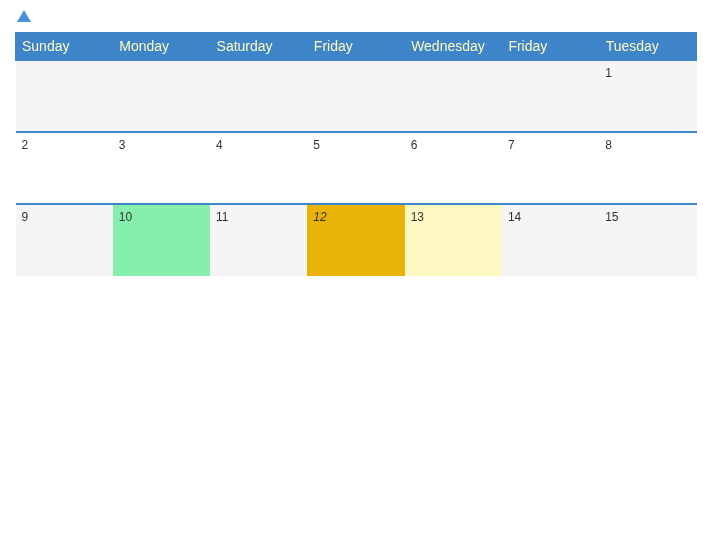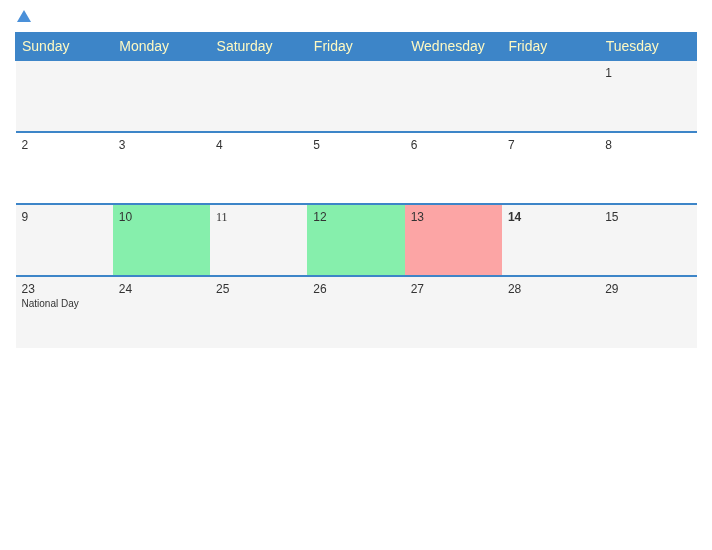--- a/index.html
+++ b/index.html
@@ -172,55 +172,31 @@
             <span class="day-number">8</span>
           </td>
         </tr>
         <tr>
           <td style="background-color: rgb(245, 245, 245);">
             <span class="day-number">9</span>
           </td>
           <td style="background-color: #86efac;">
             <span class="day-number">10</span>
           </td>
-          <td style="background-color: rgb(245, 245, 245); font-family: Liberation Serif, serif;">
+          <td style="background-color: rgb(245, 245, 245);">
             <span class="day-number">11</span>
           </td>
-          <td style="background-color: #86efac;">
+          <td style="background-color: #eab308; font-style: italic;">
             <span class="day-number">12</span>
           </td>
-          <td style="background-color: #fca5a5;">
+          <td style="background-color: #fef9c3;">
             <span class="day-number">13</span>
           </td>
-          <td style="background-color: rgb(245, 245, 245); font-weight: bold;">
+          <td style="background-color: rgb(245, 245, 245);">
             <span class="day-number">14</span>
           </td>
           <td style="background-color: rgb(245, 245, 245);">
             <span class="day-number">15</span>
-          </td>
-        </tr>
-        <tr>
-          <td style="background-color: rgb(245, 245, 245);">
-            <span class="day-number">23</span>
-            <span class="holiday-text">National Day</span>
-          </td>
-          <td style="background-color: rgb(245, 245, 245);">
-            <span class="day-number">24</span>
-          </td>
-          <td style="background-color: rgb(245, 245, 245);">
-            <span class="day-number">25</span>
-          </td>
-          <td style="background-color: rgb(245, 245, 245);">
-            <span class="day-number">26</span>
-          </td>
-          <td style="background-color: rgb(245, 245, 245);">
-            <span class="day-number">27</span>
-          </td>
-          <td style="background-color: rgb(245, 245, 245);">
-            <span class="day-number">28</span>
-          </td>
-          <td style="background-color: rgb(245, 245, 245);">
-            <span class="day-number">29</span>
           </td>
         </tr>
       </tbody>
   </table>
 </div>
 
 </body></html>

